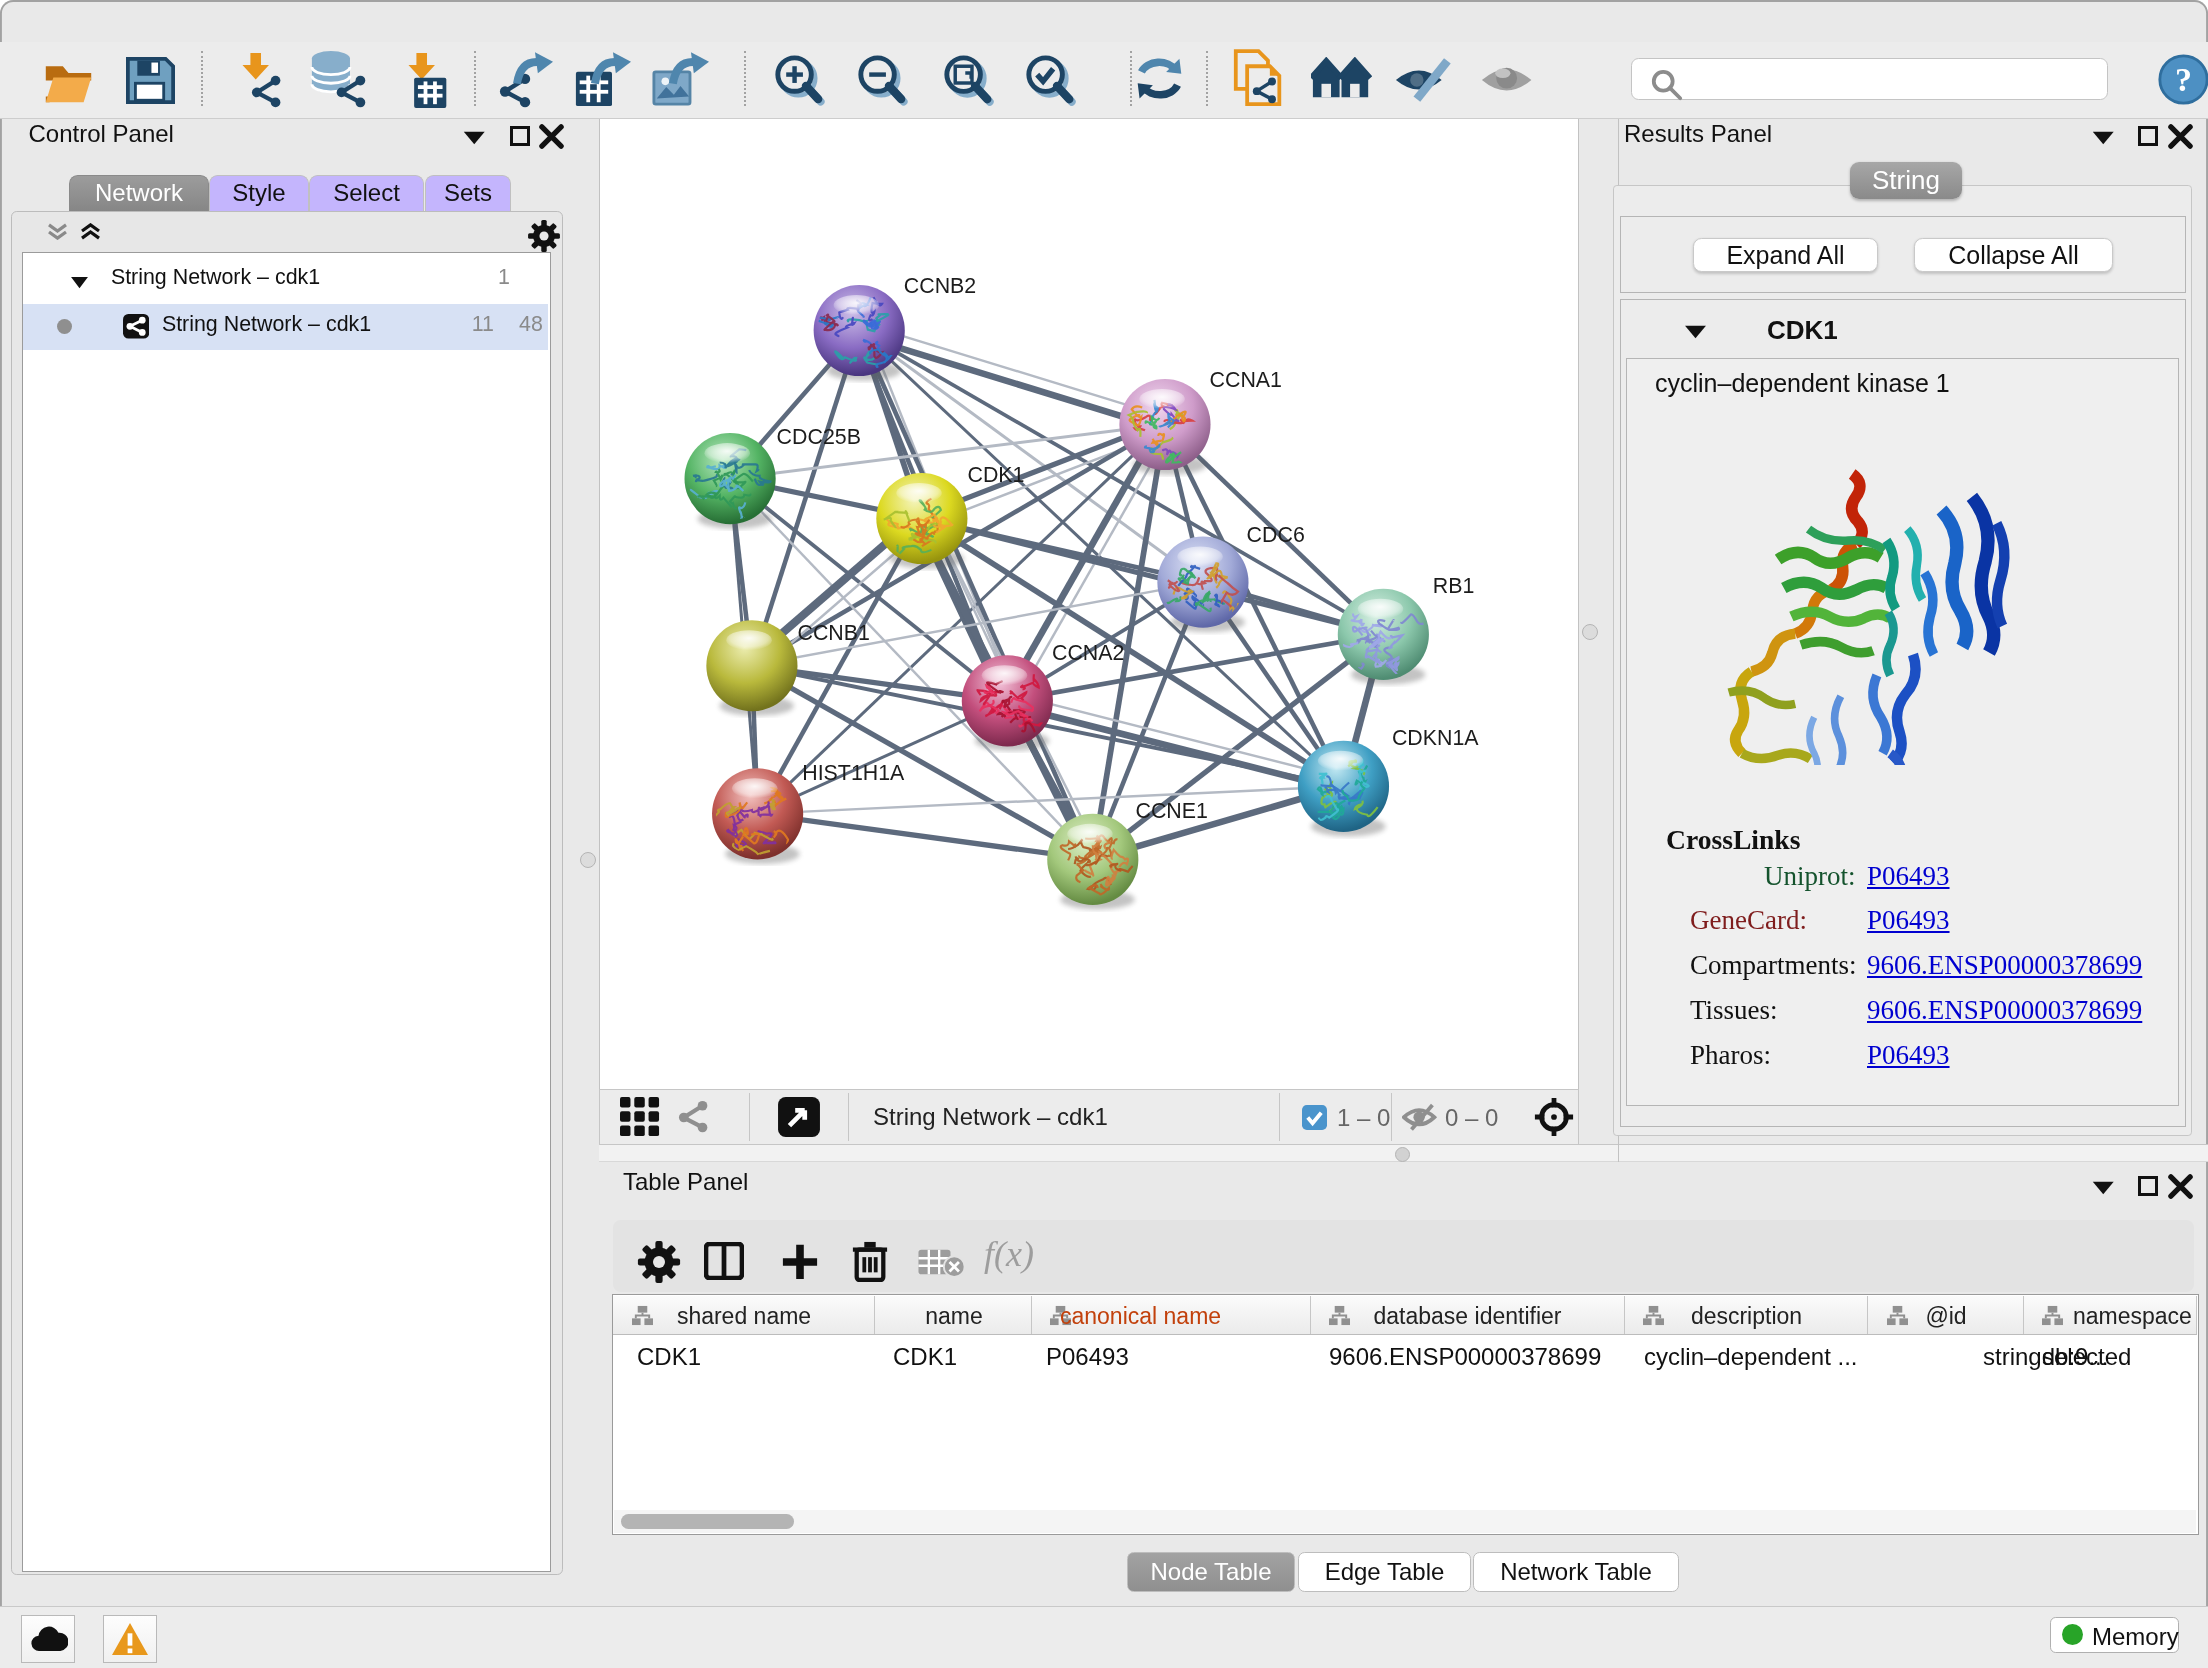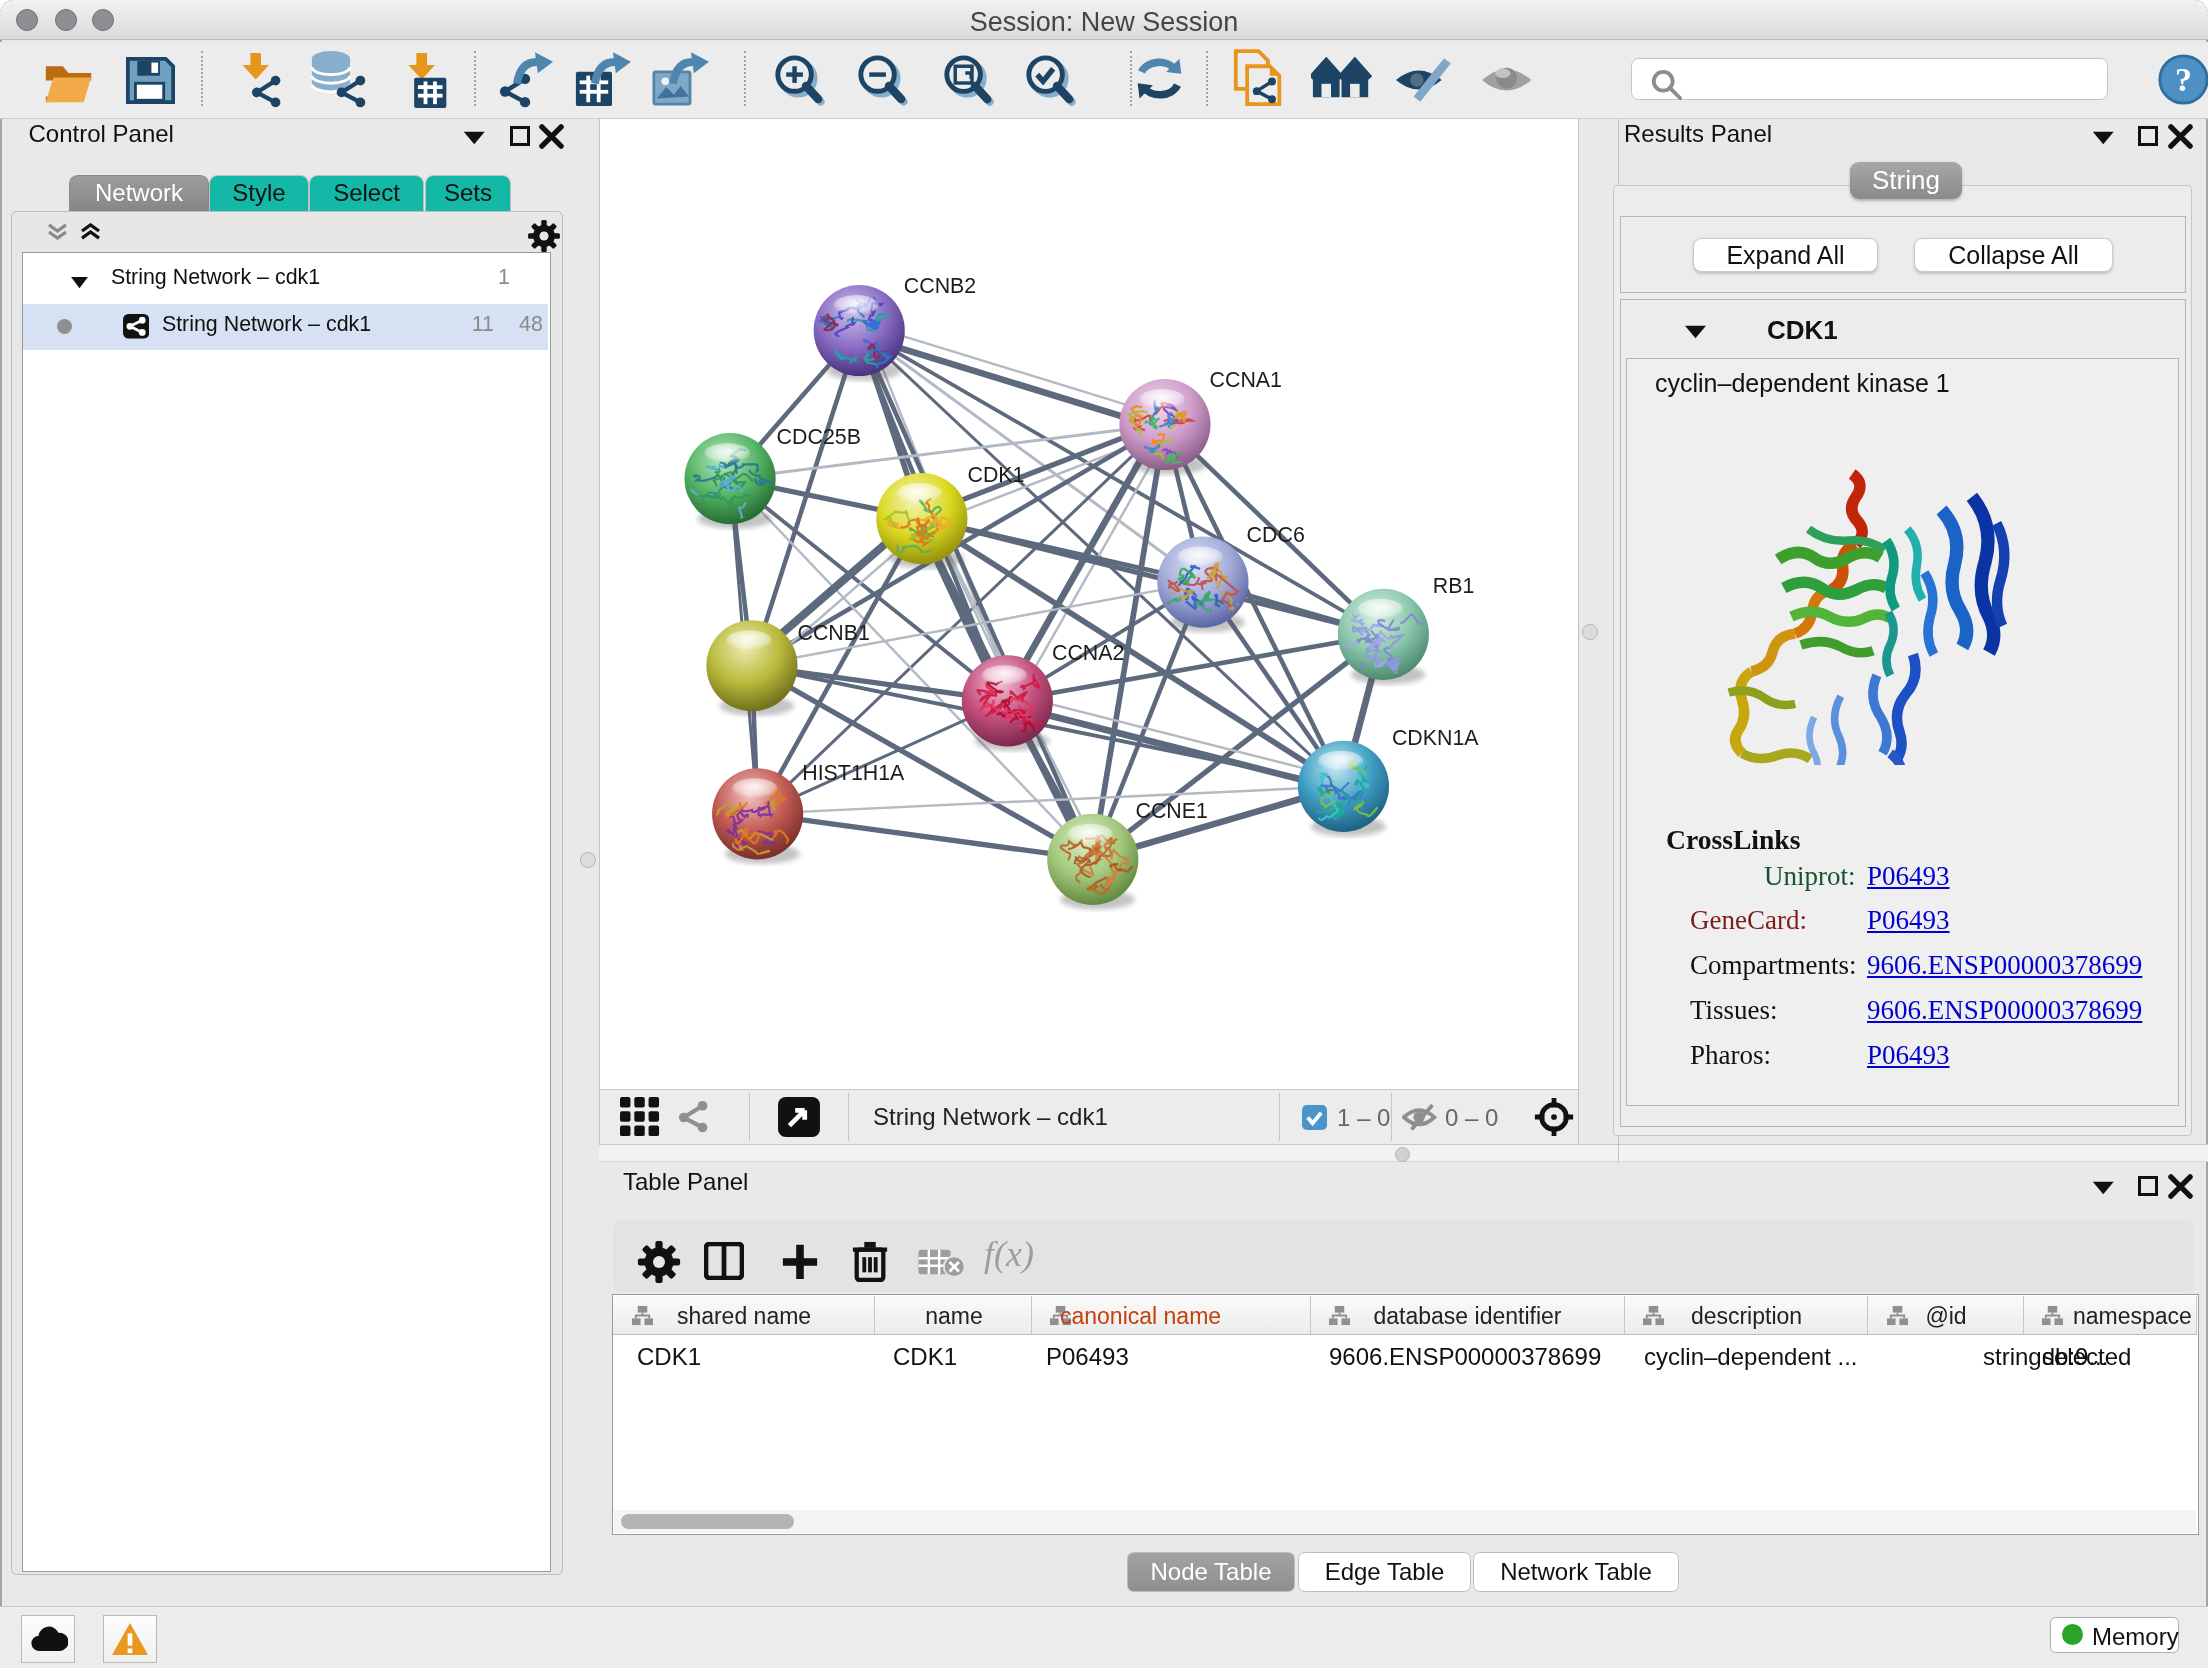--- a/index.html
+++ b/index.html
@@ -6,42 +6,36 @@
 .abs { position:absolute; }
 #win { position:absolute; left:0; top:0; width:2208px; height:1668px; background:#e9e9e9; box-shadow:inset 0 0 0 1.9px #a2a2a2; border-radius:13.3px 13.3px 0 0; overflow:hidden; }
 #titlebar { position:absolute; left:0; top:0; width:2208px; height:40px; background:linear-gradient(#f2f2f2,#d9d9d9); border-bottom:1.9px solid #b9b9b9; border-radius:13.3px 13.3px 0 0; }
 .tl { position:absolute; top:8.6px; width:22px; height:22px; border-radius:50%; background:#8e8e93; border:1.4px solid #6f6f74; }
 #title { position:absolute; top:6.7px; left:0; width:2208px; text-align:center; font-size:27px; font-weight:normal; color:#454545; }
 #toolbar { position:absolute; left:0; top:42px; width:2208px; height:77px; background:#ececec; border-bottom:1.9px solid #cdcdcd; }
 .tsep { position:absolute; top:51px; height:55px; width:0; border-left:2.5px dotted #a2a2a2; }
 #searchbox { position:absolute; left:1631px; top:58px; width:477px; height:42px; background:#fff; border:1.9px solid #c4c4c4; border-radius:7.6px; }
 
 .paneltitle { font-size:24px; color:#111; }
-#ctrl-tabs .tab { position:absolute; top:0; height:36px; background:#14b8a6; border:1px solid #c0c0c0; border-bottom:none; border-radius:8.6px 8.6px 0 0; text-align:center; font-size:24px; color:#111; line-height:34px; }
+#ctrl-tabs .tab { position:absolute; top:0; height:36px; background:#c4b5fd; border:1px solid #c0c0c0; border-bottom:none; border-radius:8.6px 8.6px 0 0; text-align:center; font-size:24px; color:#111; line-height:34px; }
 #ctrl-tabs .sel { background:linear-gradient(#9c9c9c,#868686); color:#fff; border-color:#8a8a8a; }
 #ctrlbox { position:absolute; left:11.4px; top:211px; width:552px; height:1364px; background:#e7e7e7; border:1.9px solid #bcbcbc; border-radius:5.7px; }
 #ctrlhead { position:absolute; left:0; top:0; width:100%; height:38px; font-size:24px; color:#111; }
 #ctrllist { position:absolute; left:9.5px; top:40px; width:529px; height:1320px; background:#fff; border:1.9px solid #9b9b9b; }
 .trow { position:absolute; left:0; width:525px; height:44px; font-size:21.4px; color:#111; }
 .gray { color:#8a8a8a; }
 .rbox { position:absolute; background:#ececec; border:1.9px solid #b5b5b5; }
 .btn { position:absolute; background:#fff; border:1px solid #c9c9c9; border-radius:8.6px; box-shadow:0 1.9px 2.9px rgba(0,0,0,0.18); text-align:center; font-size:25px; color:#111; }
 .serif { font-family:"Liberation Serif", serif; }
 a.lnk { color:#0000d0; text-decoration:underline; }
 .btab { position:absolute; top:0; height:40px; background:#fff; border:1px solid #bdbdbd; border-radius:6.7px; text-align:center; font-size:24px; color:#111; line-height:38px; }
 .btab.sel { background:linear-gradient(#a2a2a2,#8f8f8f); color:#fff; }
 #statusbar { position:absolute; left:0; top:1606px; width:2208px; height:62px; background:#ececec; border-top:1.9px solid #c9c9c9; }
 </style></head><body>
 <div id="win">
-<div id="titlebar">
- <div class="tl" style="left:16px"></div>
-      <div class="tl" style="left:55px"></div>
-      <div class="tl" style="left:92px"></div>
- <div id="title">Session: New Session</div>
-</div>
 <div id="toolbar"></div>
 <svg class="abs" style="left:42px;top:53px" width="53" height="53" viewBox="0 0 56 56">
 <path d="M4 14 h18 l6 7 h24 v8 H4 z" fill="#b96c10"></path>
 <path d="M4 14 v32 h6 l-2 6 h-4 z" fill="#b96c10"></path>
 <path d="M12 26 h40 l-8 26 H4 z" fill="#f3ab4a"></path>
 </svg>
     <svg class="abs" style="left:126px;top:53px" width="49" height="53" viewBox="0 0 52 56">
 <path d="M2 6 h40 l8 8 v38 h-48 z" fill="#central" fill-opacity="0"></path>
 <path d="M2 6 h40 l8 8 v38 h-48 z" fill="#6fa0c0"></path>
 <path d="M2 6 h40 l8 8 v38 h-48 z" fill="none" stroke="#1d4464" stroke-width="4"></path>

